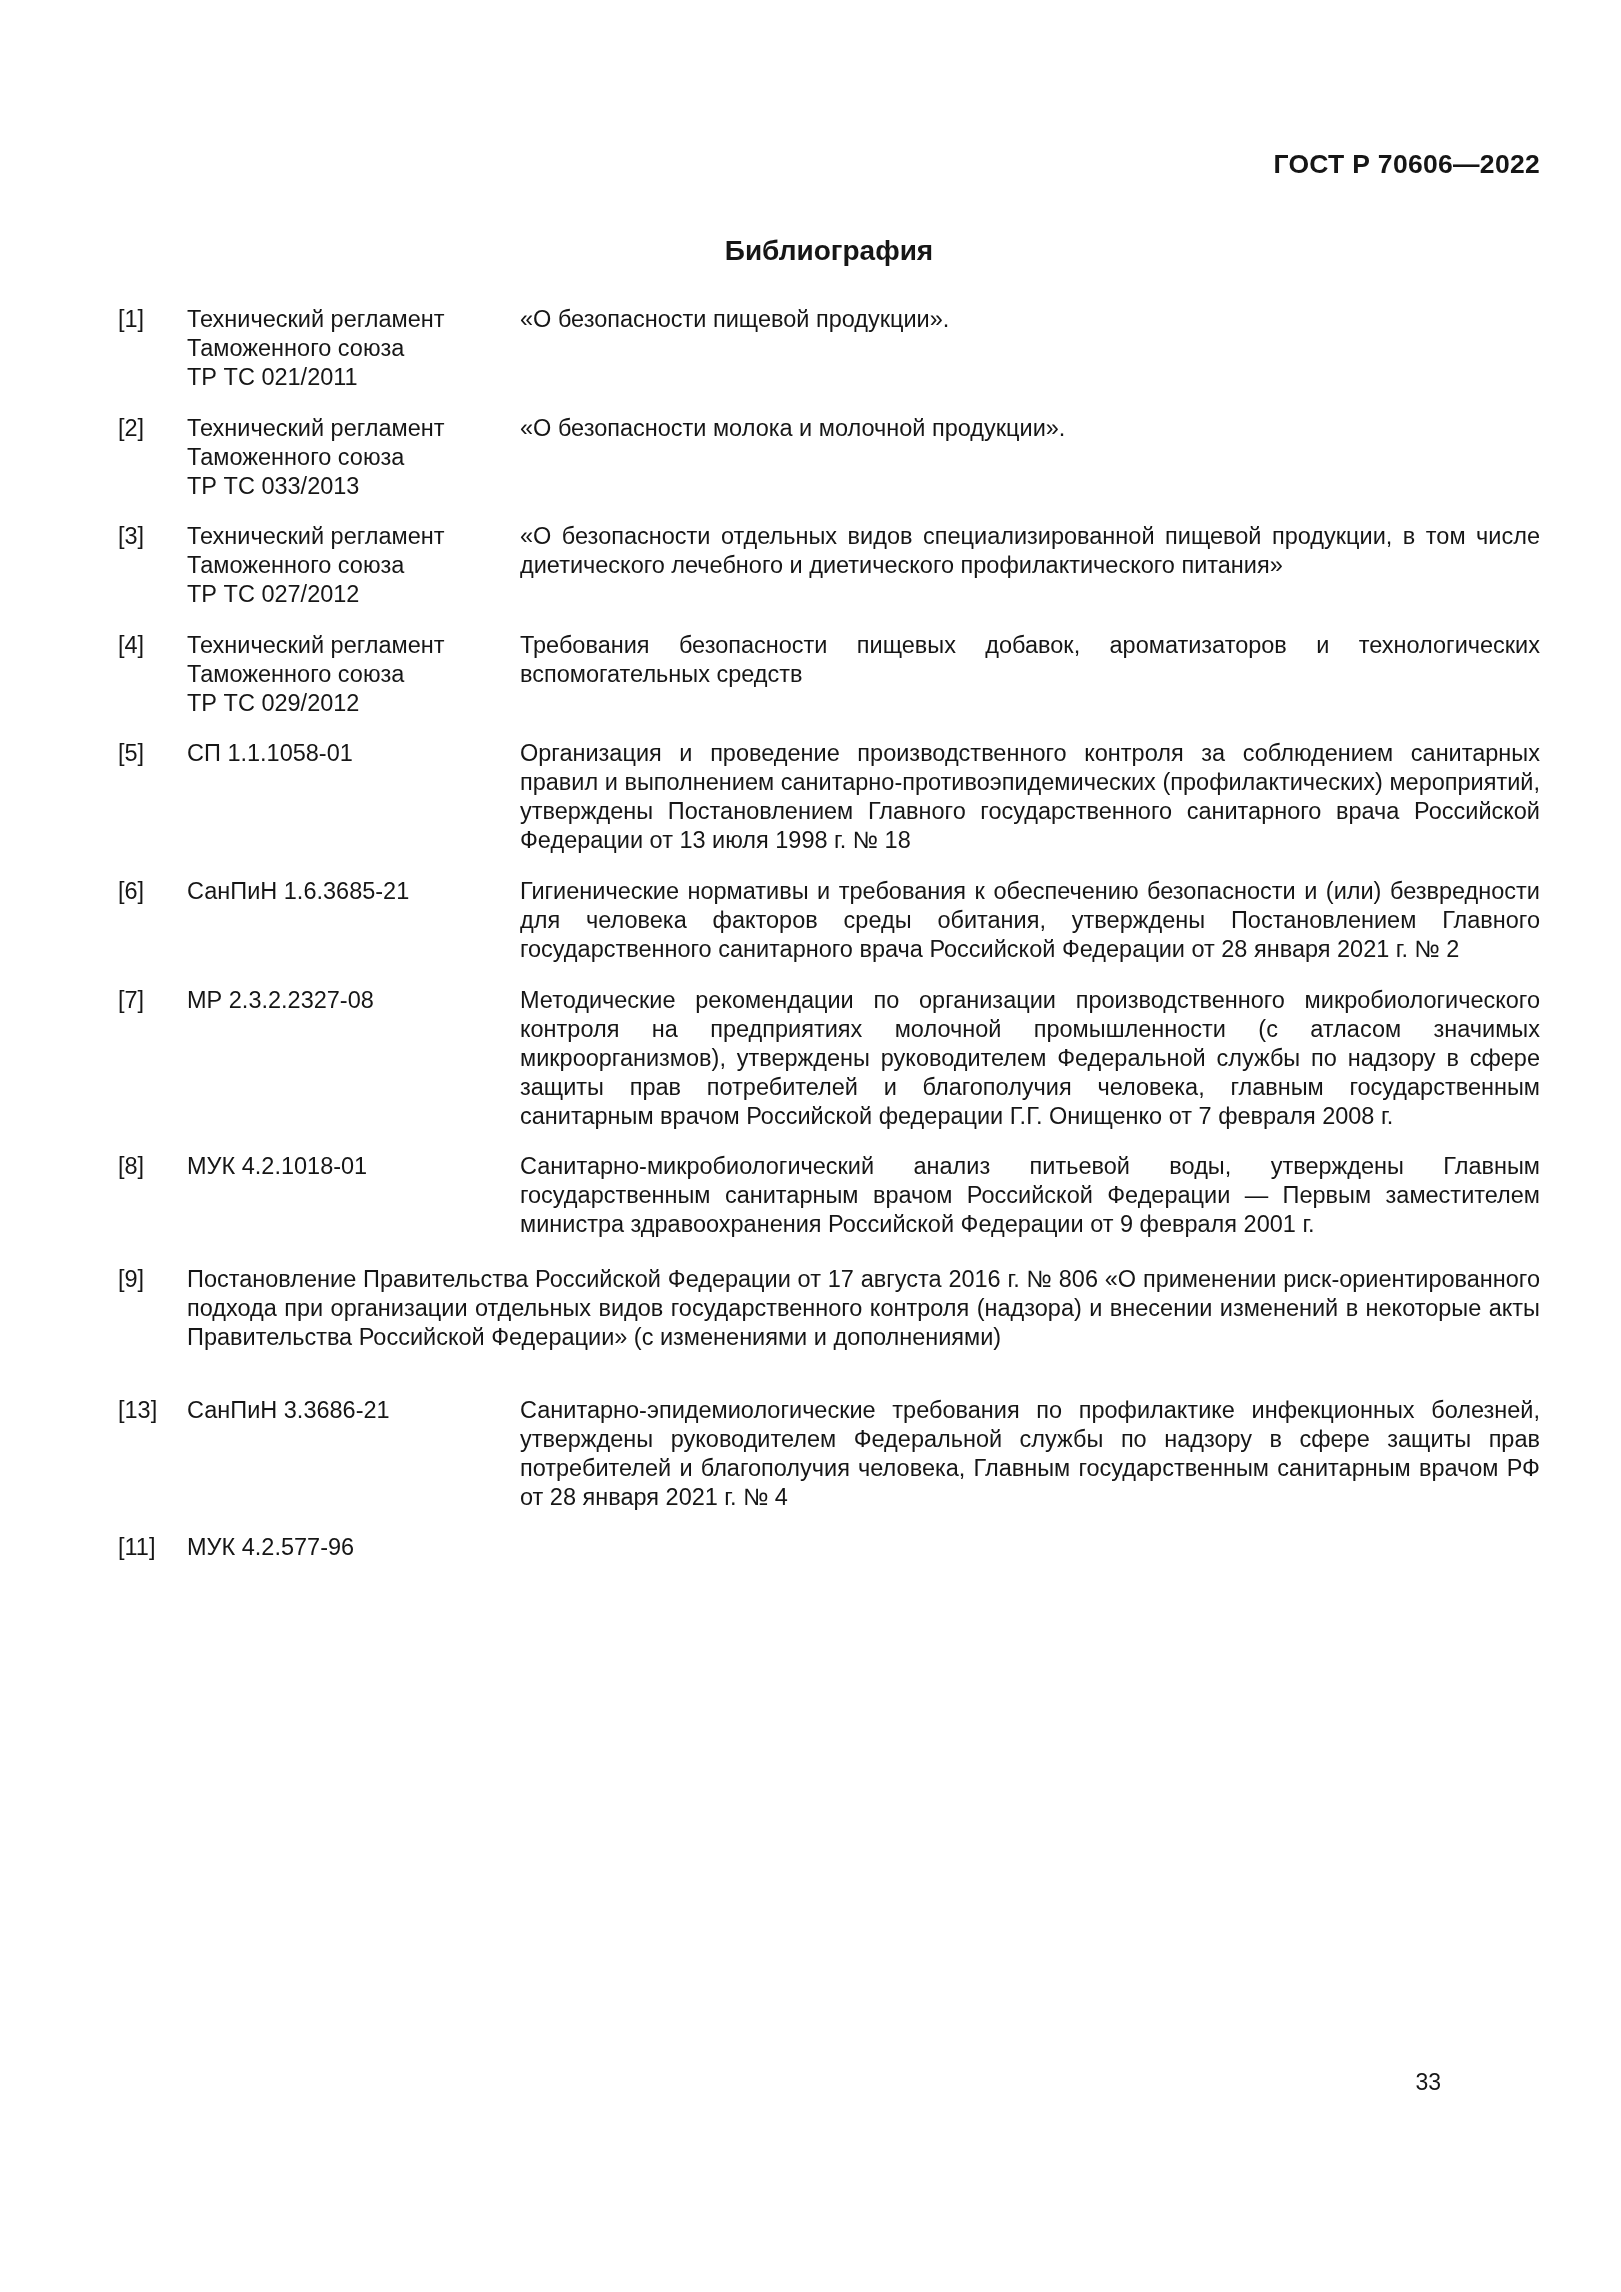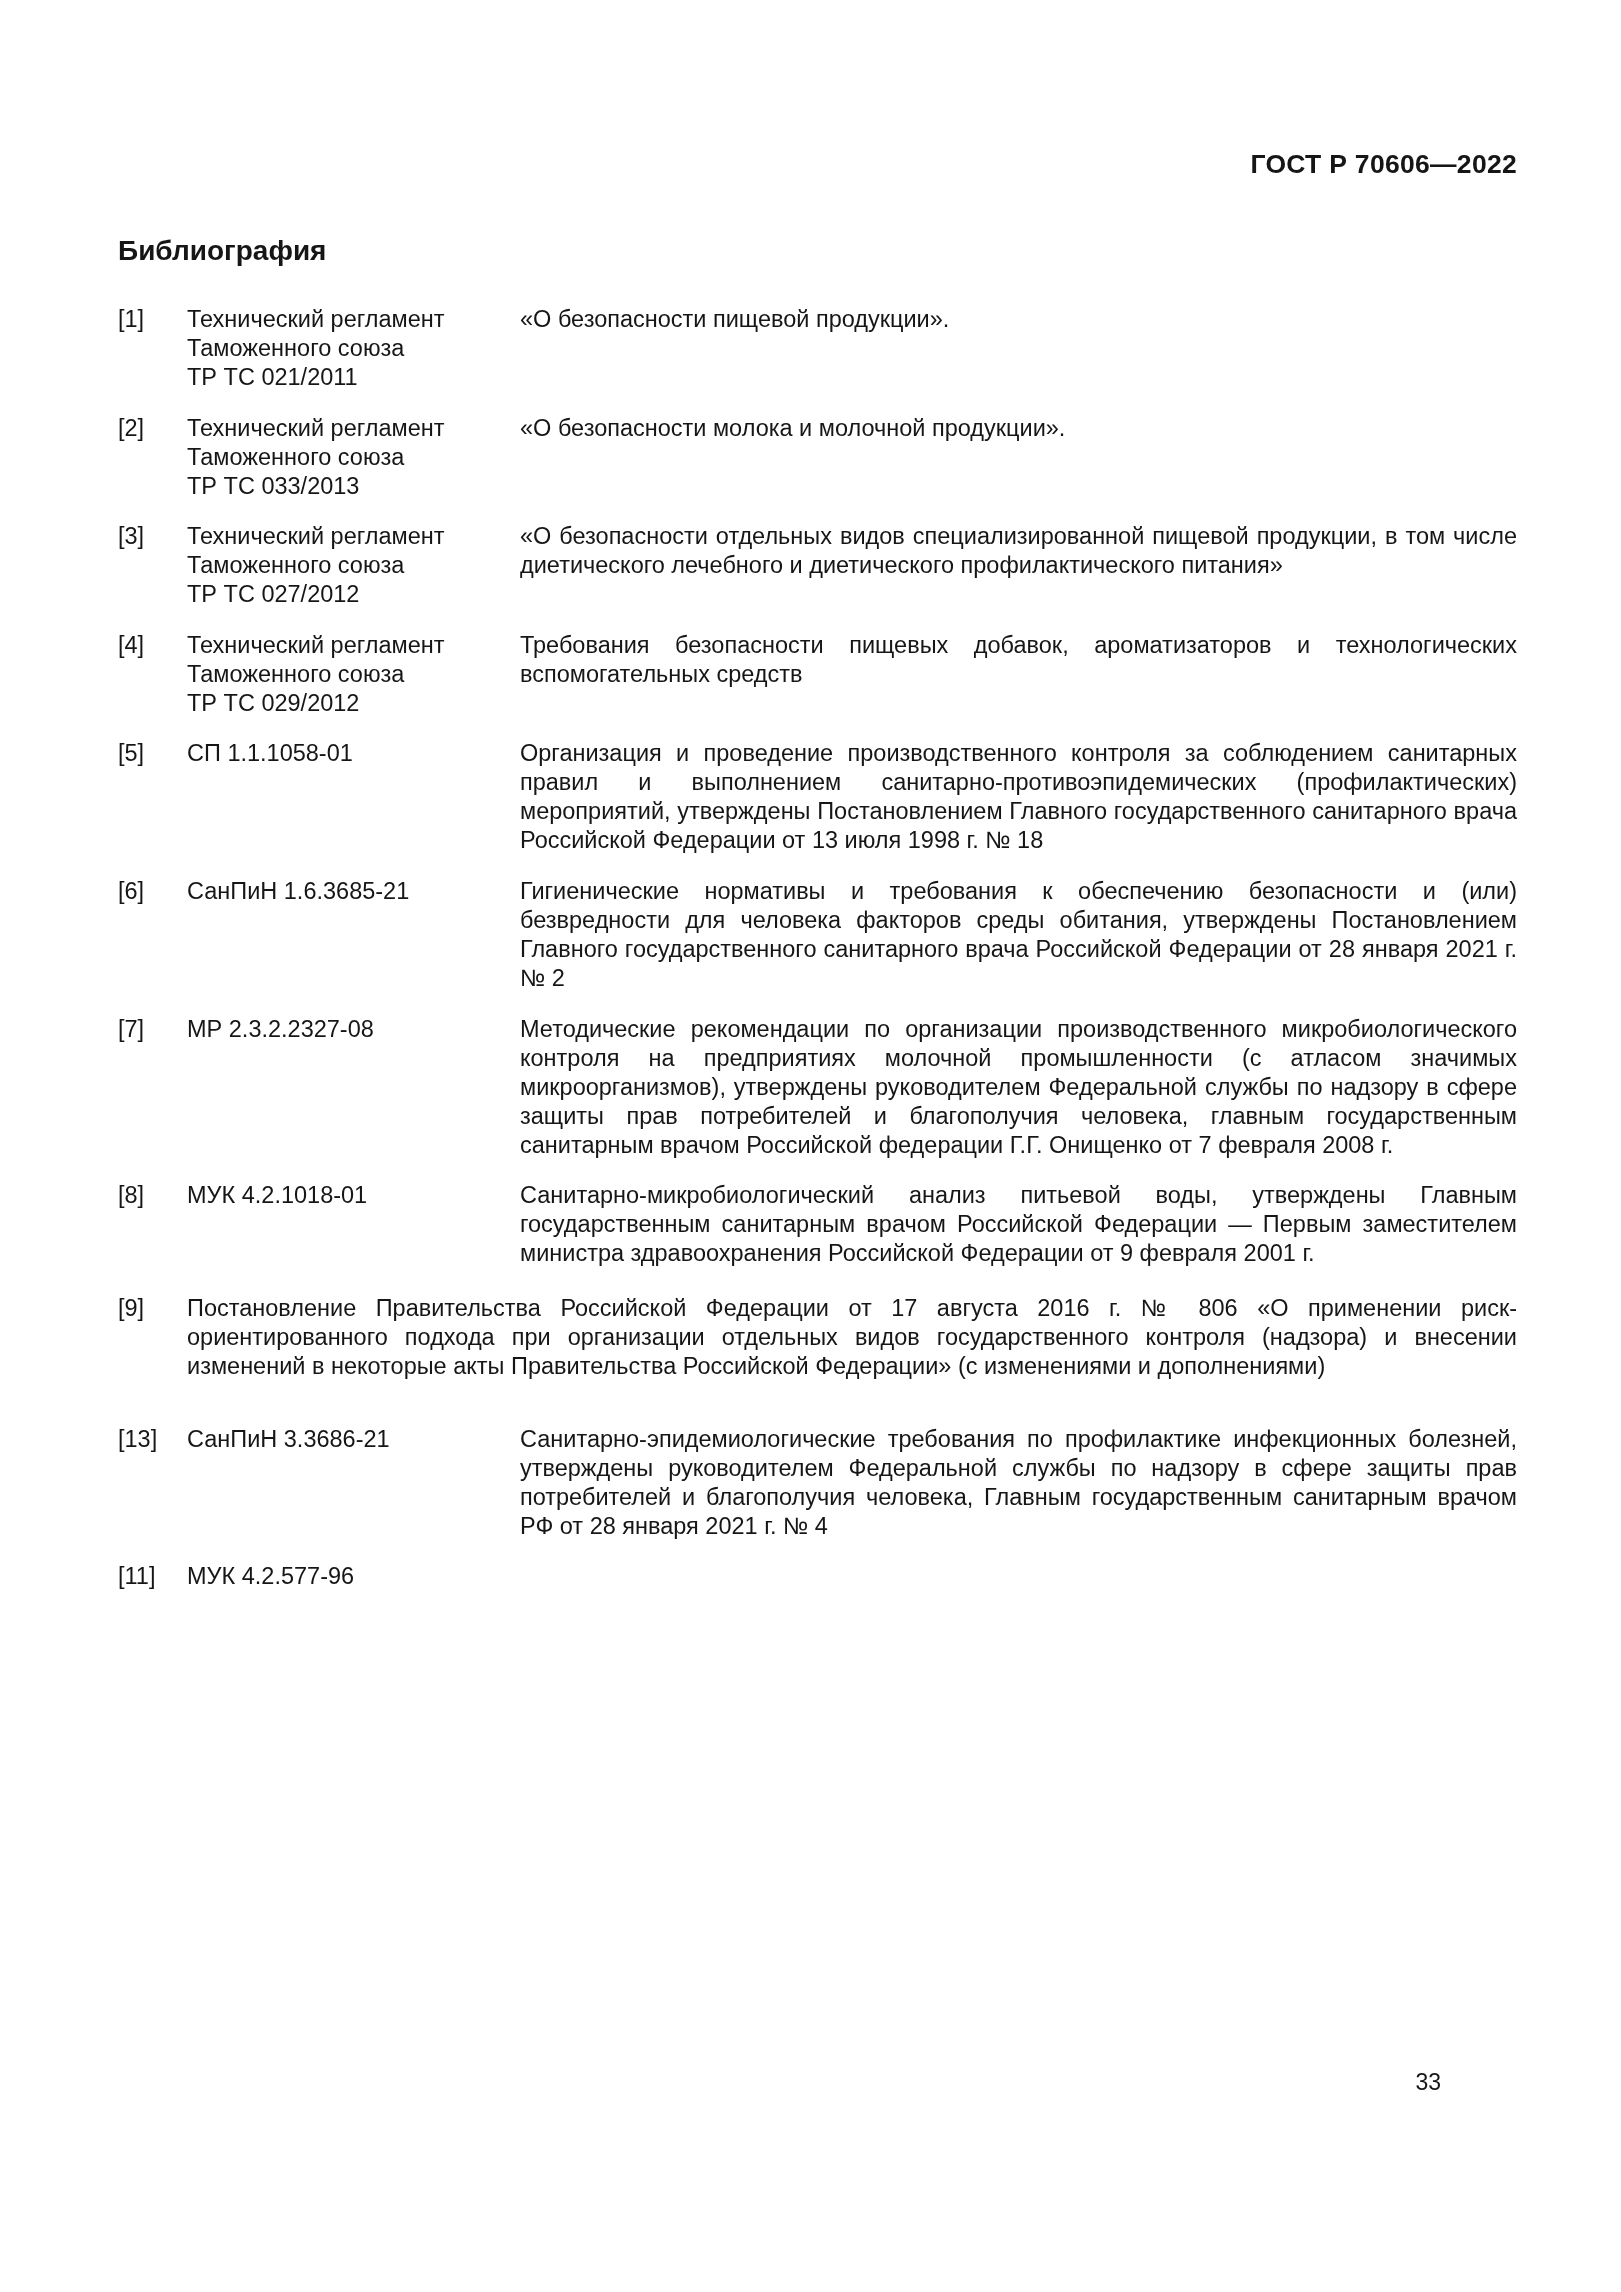--- a/index.html
+++ b/index.html
@@ -14,30 +14,31 @@
     font-family: "Liberation Sans", "DejaVu Sans", sans-serif;
     color: #161616;
     -webkit-font-smoothing: antialiased;
   }
   .page {
     position: absolute;
     top: 0; left: 0;
     width: 1621px;
     height: 2293px;
     box-sizing: border-box;
-    padding: 149px 104px 0 118px;
+    padding: 149px 81px 0 118px;
   }
   .doc-header {
     text-align: right;
     font-weight: bold;
     font-size: 26.5px;
     line-height: 31px;
     letter-spacing: 0.3px;
   }
   .doc-title {
+    text-align: center;
     font-weight: bold;
     font-size: 28px;
     line-height: 31px;
     margin-top: 55px;
   }
   .ref-list {
     margin-top: 39px;
   }
   .ref {
     display: grid;

